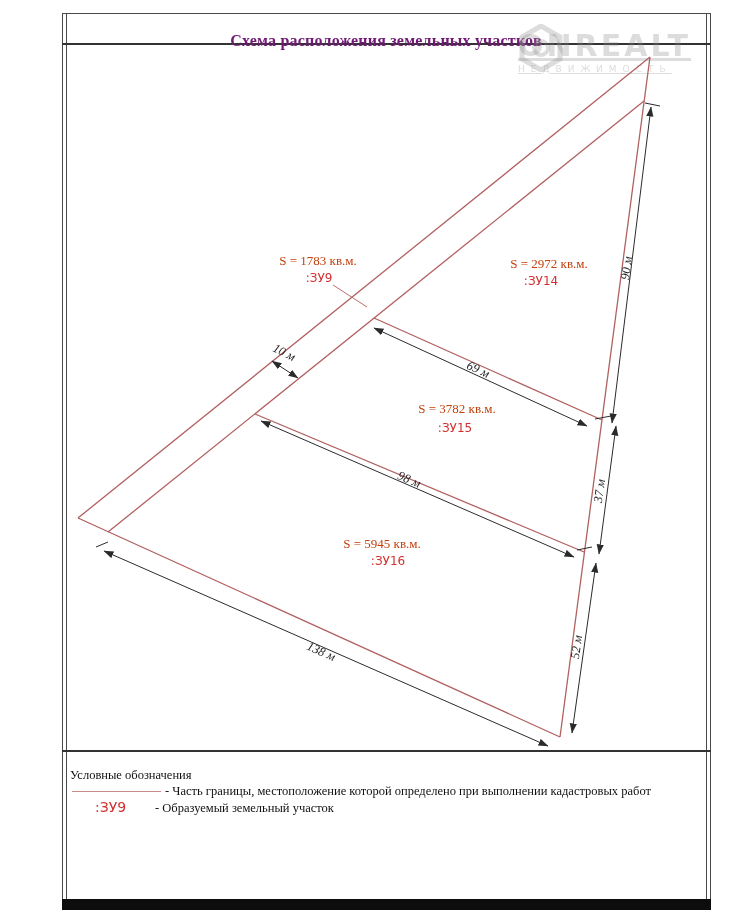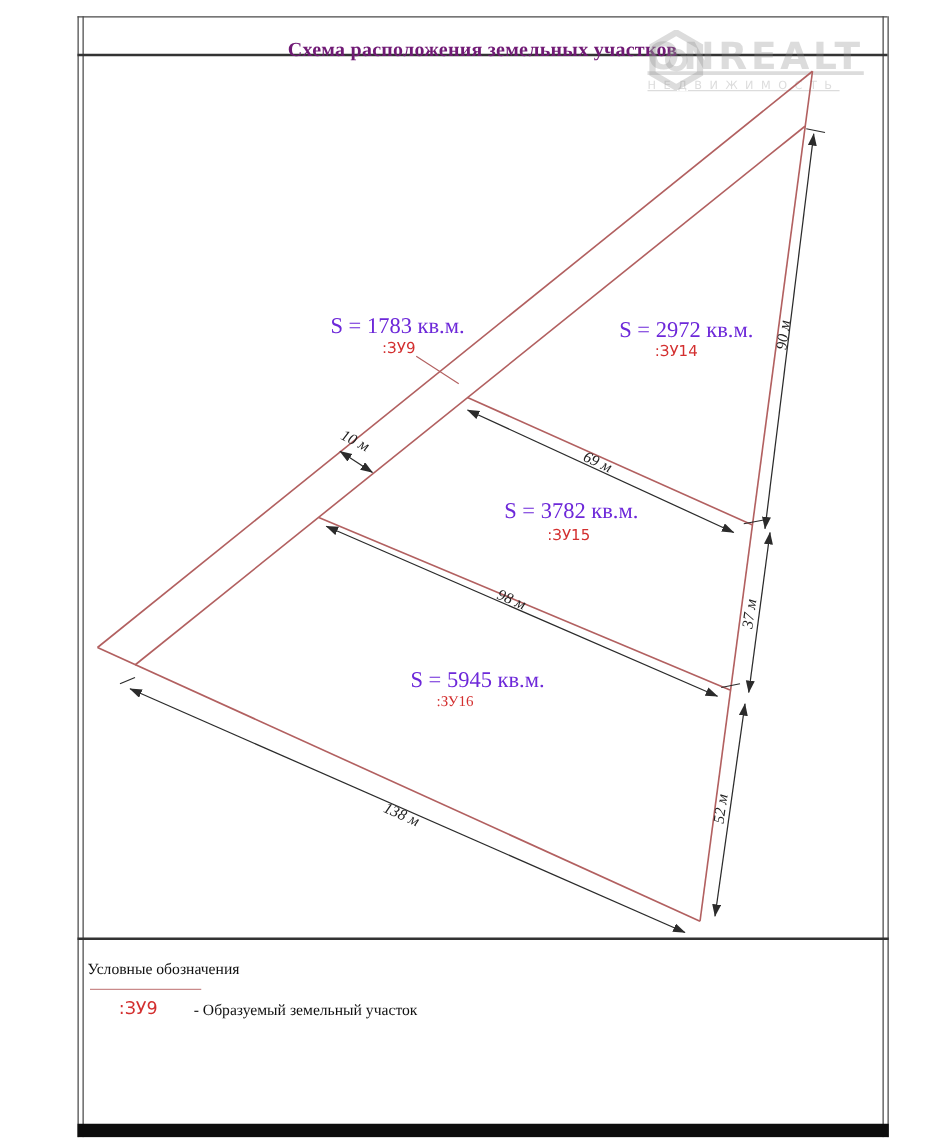--- a/index.html
+++ b/index.html
@@ -14,21 +14,21 @@
   .title{font-weight:bold;font-size:16px;color:#701a75;letter-spacing:.2px;margin-top:24px;}
   .blackbar{position:absolute;left:62px;top:899px;width:649px;height:11px;background:#0d0d0d;}
   
   .wm{position:absolute;left:518px;top:24px;width:235px;height:56px;color:rgba(140,140,140,.30);
       display:flex;align-items:center;gap:8px;font-family:"DejaVu Sans", sans-serif;}
   .wm-text{display:flex;flex-direction:column;line-height:1;text-decoration:underline;}
   .wm-brand{font-size:30px;font-weight:bold;letter-spacing:3px;}
   .wm-sub{font-size:9px;letter-spacing:6px;margin-top:4px;}
   
   .lbl{position:absolute;transform:translate(-50%,-50%);white-space:nowrap;}
-  .area{font-size:18px;color:#6d28d9;}
+  .area{font-size:13px;color:#c2410c;}
   .pid{font-family:"DejaVu Sans", sans-serif;font-size:12px;color:#d32f2f;}
   .dim{font-size:12.5px;font-style:italic;color:#222;}
   
   .scale{position:absolute;left:62px;top:752px;width:649px;text-align:center;
          font-size:13px;color:#111;}
   .legend-head{position:absolute;left:70px;top:768px;font-size:12.5px;color:#111;}
   .legend-line{position:absolute;left:72px;top:791px;width:89px;height:0;
                border-top:1.6px solid #c98a8a;}
   .legend-t1{position:absolute;left:165px;top:784px;font-size:12.5px;color:#111;}
   .legend-sym{position:absolute;left:95px;top:799px;font-family:"DejaVu Sans", sans-serif;
@@ -94,32 +94,33 @@
     </g>
   </svg>
 
   <div class="lbl area" style="left:318px;top:261px;">S = 1783 кв.м.</div>
   <div class="lbl pid" style="left:319px;top:278px;">:ЗУ9</div>
   <div class="lbl area" style="left:549px;top:264px;">S = 2972 кв.м.</div>
   <div class="lbl pid" style="left:541px;top:281px;">:ЗУ14</div>
   <div class="lbl area" style="left:457px;top:409px;">S = 3782 кв.м.</div>
   <div class="lbl pid" style="left:455px;top:428px;">:ЗУ15</div>
   <div class="lbl area" style="left:382px;top:544px;text-align:center;">S = 5945 кв.м.</div>
-  <div class="lbl pid" style="left:364px;top:561px;font-family:Liberation Serif, serif;">:ЗУ16</div>
+  <div class="lbl pid" style="left:388px;top:561px;">:ЗУ16</div>
 
   <div class="lbl dim" style="left:284px;top:353px;transform:translate(-50%,-50%) rotate(27deg);">10 м</div>
   <div class="lbl dim" style="left:478px;top:370px;transform:translate(-50%,-50%) rotate(25deg);">69 м</div>
   <div class="lbl dim" style="left:627px;top:268px;transform:translate(-50%,-50%) rotate(-83deg);">90 м</div>
   <div class="lbl dim" style="left:600px;top:491px;transform:translate(-50%,-50%) rotate(-82deg);">37 м</div>
   <div class="lbl dim" style="left:577px;top:647px;transform:translate(-50%,-50%) rotate(-82deg);">52 м</div>
   <div class="lbl dim" style="left:409px;top:480px;transform:translate(-50%,-50%) rotate(23deg);">98 м</div>
   <div class="lbl dim" style="left:321px;top:652px;transform:translate(-50%,-50%) rotate(24deg);">138 м</div>
 
   <div class="hline" style="left:62px;top:750px;width:649px;height:1.5px;background:#333;"></div>
 
   <div class="legend-head">Условные обозначения</div>
   <div class="legend-line"></div>
+  <div class="legend-t1">- Часть границы, местоположение которой определено при выполнении кадастровых работ</div>
   <div class="legend-sym">:ЗУ9</div>
   <div class="legend-t2">- Образуемый земельный участок</div>
 
   <div class="blackbar"></div>
 
 </div>
 
 </body></html>

